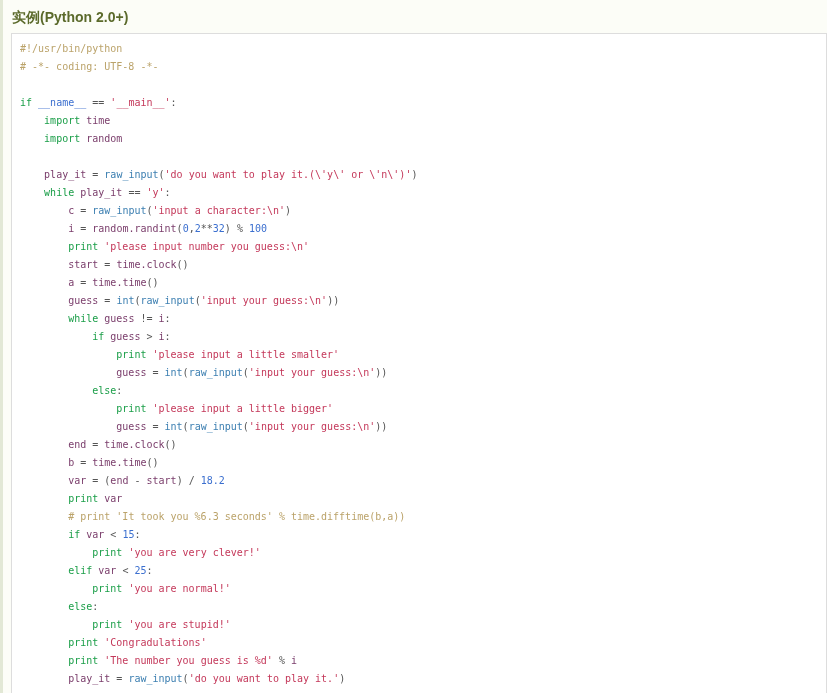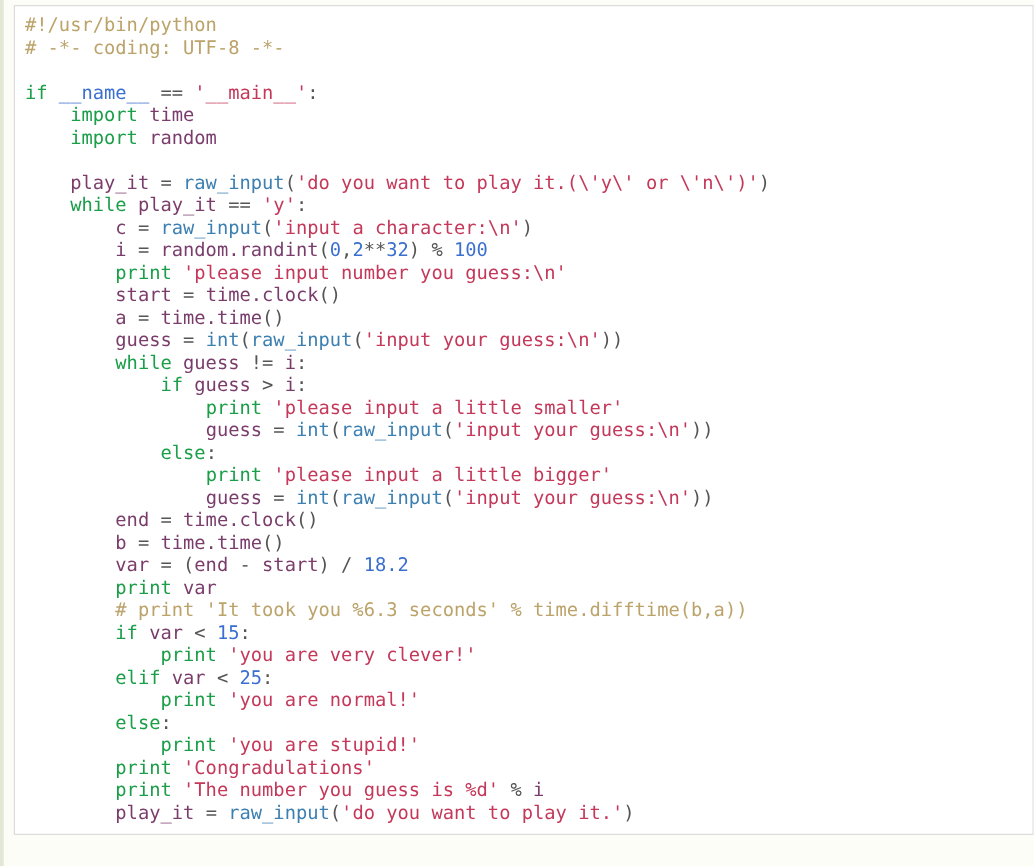--- a/index.html
+++ b/index.html
@@ -43,21 +43,21 @@
     padding: 6px 8px 8px 8px;
     width: 816px;
     min-height: 652px;
     overflow: hidden;
   }
 
   pre#code-content {
     margin: 0;
     padding: 0;
     font-family: "DejaVu Sans Mono", "Liberation Mono", monospace;
-    font-size: 15px;
+    font-size: 10px;
     line-height: 18px;
     color: #333333;
     white-space: pre;
     tab-size: 4;
   }
 
   
   .tok-com  { color: #bba36a; }              
   .tok-kw   { color: #1a9e48; }              
   .tok-str  { color: #c4385a; }              
@@ -66,20 +66,21 @@
   .tok-var  { color: #7a3d6b; }              
   .tok-dun  { color: #3b6fcf; }              
   .tok-op   { color: #555555; }              
   .tok-pl   { color: #333333; }              
 </style>
 </head>
 <body>
 
 <div id="example-wrapper">
 
+  <div id="example-title">实例(Python 2.0+)</div>
 
   <div id="code-box">
     <pre id="code-content"><span><span class="tok-com">#!/usr/bin/python</span></span>
 <span><span class="tok-com"># -*- coding: UTF-8 -*-</span></span>
 <span></span>
 <span><span class="tok-kw">if</span><span class="tok-pl"> </span><span class="tok-dun">__name__</span><span class="tok-pl"> </span><span class="tok-op">==</span><span class="tok-pl"> </span><span class="tok-str">'__main__'</span><span class="tok-op">:</span></span>
 <span><span class="tok-pl">    </span><span class="tok-kw">import</span><span class="tok-pl"> </span><span class="tok-var">time</span></span>
 <span><span class="tok-pl">    </span><span class="tok-kw">import</span><span class="tok-pl"> </span><span class="tok-var">random</span></span>
 <span></span>
 <span><span class="tok-pl">    </span><span class="tok-var">play_it</span><span class="tok-pl"> </span><span class="tok-op">=</span><span class="tok-pl"> </span><span class="tok-fn">raw_input</span><span class="tok-op">(</span><span class="tok-str">'do you want to play it.(\'y\' or \'n\')'</span><span class="tok-op">)</span></span>

